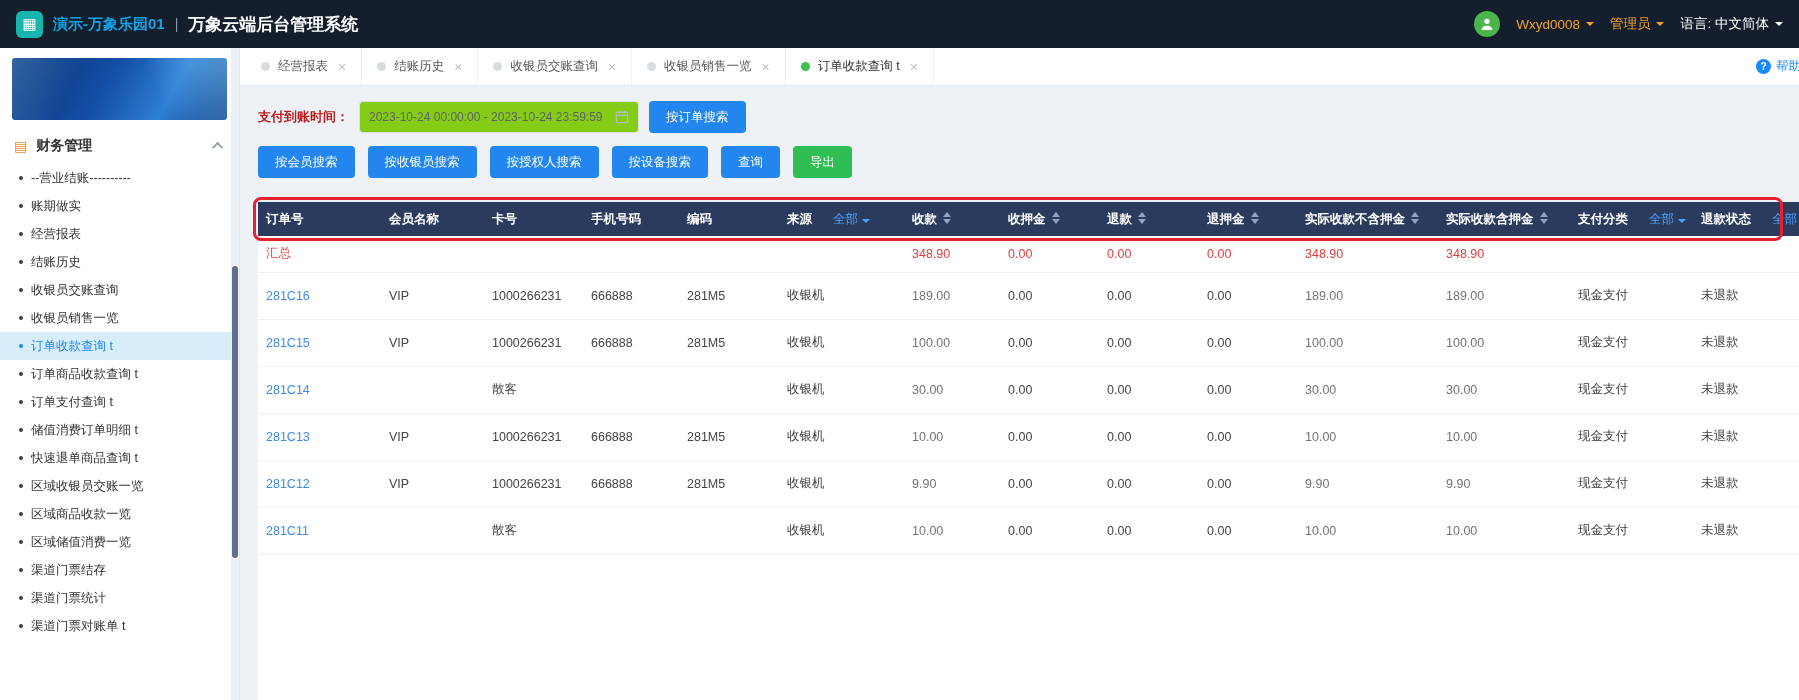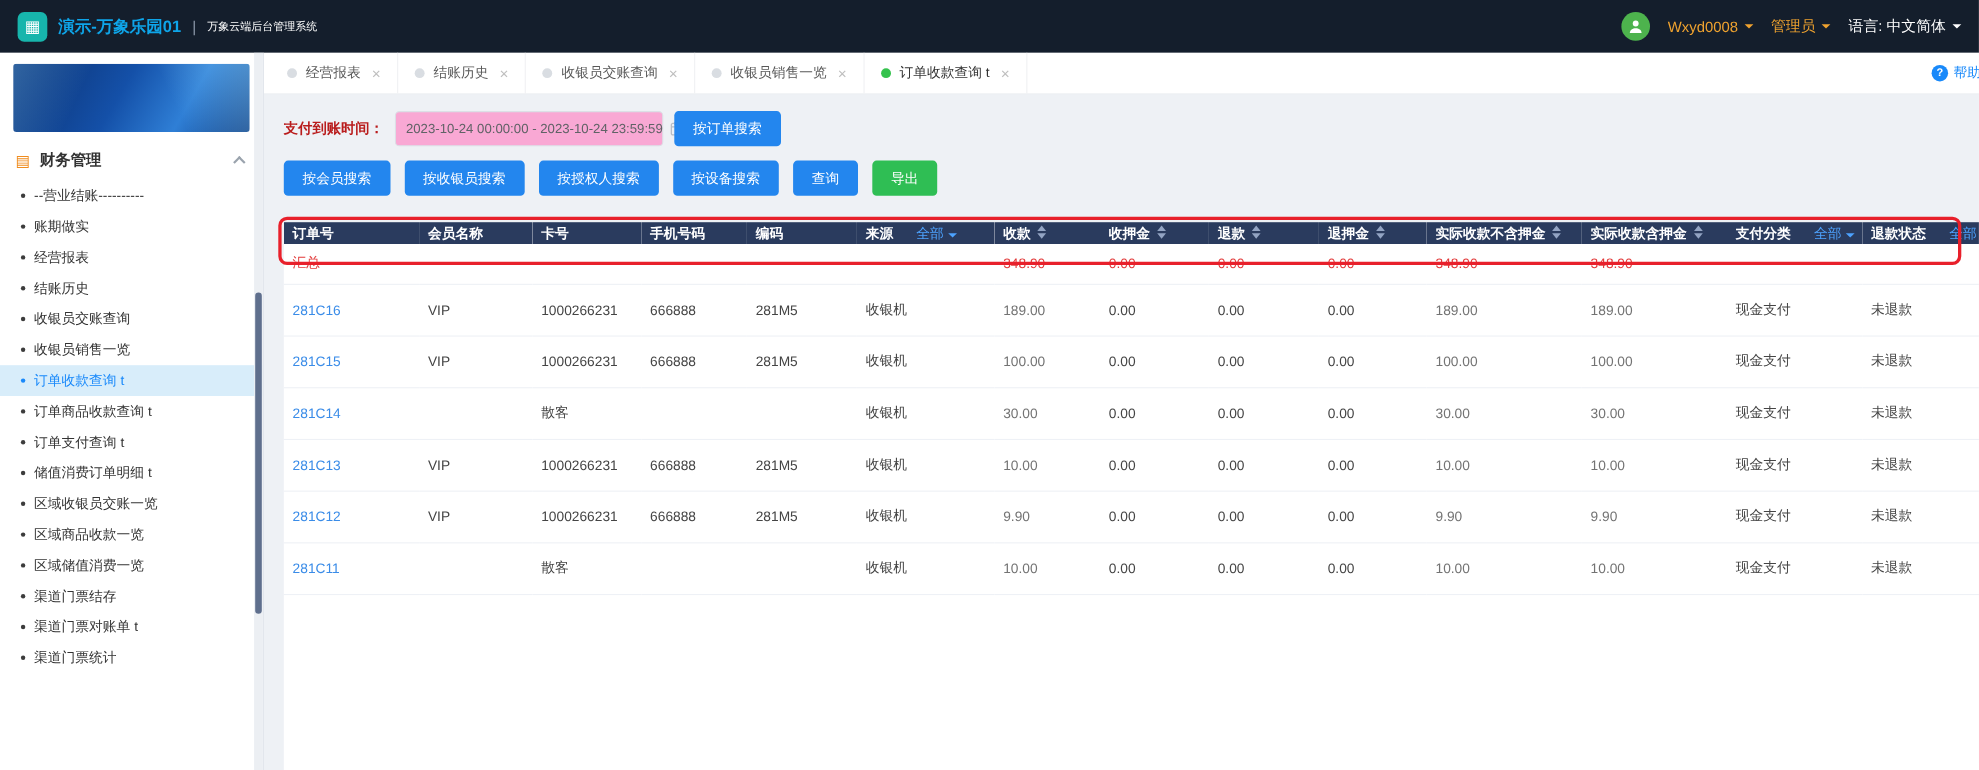--- a/index.html
+++ b/index.html
@@ -5,21 +5,21 @@
   *{margin:0;padding:0;box-sizing:border-box}
   html,body{width:1799px;height:700px;overflow:hidden}
   body{font-family:"Liberation Sans","DejaVu Sans",sans-serif;font-size:13px;background:#eef1f5;color:#333}
 
   
   .topbar{height:48px;background:#141e2c;display:flex;align-items:center;justify-content:space-between;padding:0 16px;color:#fff}
   .tb-left{display:flex;align-items:center}
   .logo{width:27px;height:27px;border-radius:6px;background:#17b5ac;display:flex;align-items:center;justify-content:center;color:#fff;font-size:15px;margin-right:10px;cursor:pointer}
   .site{color:#0ea5e9;font-weight:bold;font-size:15px}
   .tb-sep{color:#8a97a8;margin:0 10px;font-size:14px}
-  .sys{color:#fff;font-size:10px;font-weight:normal}
+  .sys{color:#fff;font-size:17px;font-weight:bold}
   .tb-right{display:flex;align-items:center;gap:16px}
   .avatar{width:26px;height:26px;border-radius:50%;background:#4db34d;display:flex;align-items:center;justify-content:center;cursor:pointer}
   .uname,.role{color:#f0a32f;font-weight:normal;font-size:13.5px;cursor:pointer;display:flex;align-items:center}
   .lang{color:#fff;font-size:13.5px;cursor:pointer;display:flex;align-items:center}
   .caret{display:inline-block;width:0;height:0;border-left:4px solid transparent;border-right:4px solid transparent;border-top:4px solid currentColor;margin-left:6px}
 
   
   .main{display:flex;height:652px}
   .sidebar{width:240px;background:#fff;flex:none;position:relative;border-right:1px solid #e2e6ec}
   .content{flex:1;display:flex;flex-direction:column;min-width:0}
@@ -49,31 +49,31 @@
   .tab.active .dot{background:#35c24d}
   .tab.active{color:#333}
   .tx{color:#bfbfbf;font-size:14px;margin-left:2px}
   .help{display:flex;align-items:center;gap:5px;color:#1989fa;font-size:12.5px;cursor:pointer;margin-right:-2px}
   .help-icon{width:15px;height:15px;border-radius:50%;background:#1989fa;color:#fff;font-size:10px;display:flex;align-items:center;justify-content:center;font-weight:bold}
 
   
   .content-body{flex:1;padding:15px 0 0 18px;display:flex;flex-direction:column;min-height:0}
   .filter-row{display:flex;align-items:center;gap:10px;margin-bottom:13px}
   .flabel{font-size:13px;font-weight:bold;color:#b91c1c}
-  .date-input{width:244px;height:32px;background:#f9a8d4;border:1px solid #dcdfe6;border-radius:4px;display:flex;align-items:center;justify-content:space-between;padding:0 9px;color:#606266;font-size:12px;cursor:pointer;white-space:nowrap}
+  .date-input{width:280px;height:32px;background:#84cc16;border:1px solid #dcdfe6;border-radius:4px;display:flex;align-items:center;justify-content:space-between;padding:0 9px;color:#606266;font-size:12px;cursor:pointer;white-space:nowrap}
   .cal-icon{color:#b7bcc4;flex:none;margin-left:6px;display:flex}
   .btn{height:32px;padding:0 17px;border:none;border-radius:4px;color:#fff;font-size:12.5px;cursor:pointer;font-family:inherit;white-space:nowrap}
   .btn.blue{background:#2386ee}
   .btn.green{background:#2fbe54}
   .btn-row{display:flex;gap:13px;margin-bottom:24px}
 
   
   .table-wrap{position:relative;background:#fff;flex:1;min-height:0}
   table{border-collapse:collapse;table-layout:fixed;width:1541px;font-size:12.5px}
-  thead th{background:#2a3b5e;color:#fff;font-weight:bold;height:20px;text-align:left;padding:0 8px;white-space:nowrap;overflow:hidden;font-size:12.5px}
+  thead th{background:#2a3b5e;color:#fff;font-weight:bold;height:34px;text-align:left;padding:0 8px;white-space:nowrap;overflow:hidden;font-size:12.5px}
   tbody td{height:47px;padding:0 8px;border-bottom:1px solid #eef1f6;color:#444;white-space:nowrap;overflow:hidden}
   tr.summary td{height:36px;color:#e23b3b}
   td.c-order_no{color:#3a8ce8;cursor:pointer}
   td.c-amount,td.c-actual_excl,td.c-actual_incl{color:#737373}
   tr.summary td.c-order_no,tr.summary td.c-amount,tr.summary td.c-actual_excl,tr.summary td.c-actual_incl{color:#e23b3b;cursor:default}
   .sort{display:inline-flex;flex-direction:column;margin-left:6px;vertical-align:middle;position:relative;top:-1px;cursor:pointer}
   .s-up,.s-dn{display:block;width:0;height:0;border-left:4px solid transparent;border-right:4px solid transparent}
   .s-up{border-bottom:5px solid #93a4c3;margin-bottom:2px}
   .s-dn{border-top:5px solid #93a4c3}
   .colfilter{margin-left:21px;color:#4da3ff;font-weight:normal;cursor:pointer}
@@ -160,41 +160,45 @@
           <div class="menu-item">
             <span class="bullet"></span>
             <span class="mlab">订单支付查询 t</span>
           </div>
           <div class="menu-item">
             <span class="bullet"></span>
             <span class="mlab">储值消费订单明细 t</span>
           </div>
           <div class="menu-item">
             <span class="bullet"></span>
+            <span class="mlab">快速退单商品查询 t</span>
+          </div>
+          <div class="menu-item">
+            <span class="bullet"></span>
             <span class="mlab">区域收银员交账一览</span>
           </div>
           <div class="menu-item">
             <span class="bullet"></span>
             <span class="mlab">区域商品收款一览</span>
           </div>
           <div class="menu-item">
             <span class="bullet"></span>
             <span class="mlab">区域储值消费一览</span>
           </div>
           <div class="menu-item">
             <span class="bullet"></span>
             <span class="mlab">渠道门票结存</span>
           </div>
           <div class="menu-item">
             <span class="bullet"></span>
+            <span class="mlab">渠道门票统计</span>
+          </div>
+          <div class="menu-item">
+            <span class="bullet"></span>
             <span class="mlab">渠道门票对账单 t</span>
-          </div>
-          <div class="menu-item">
-            <span class="bullet"></span>
-            <span class="mlab">渠道门票统计</span>
           </div>
           <div class="menu-item"></div>
         </div>
       <div class="sb-scroll">
         <div class="sb-thumb"></div>
       </div>
     </aside>
 
     <section class="content">
 

